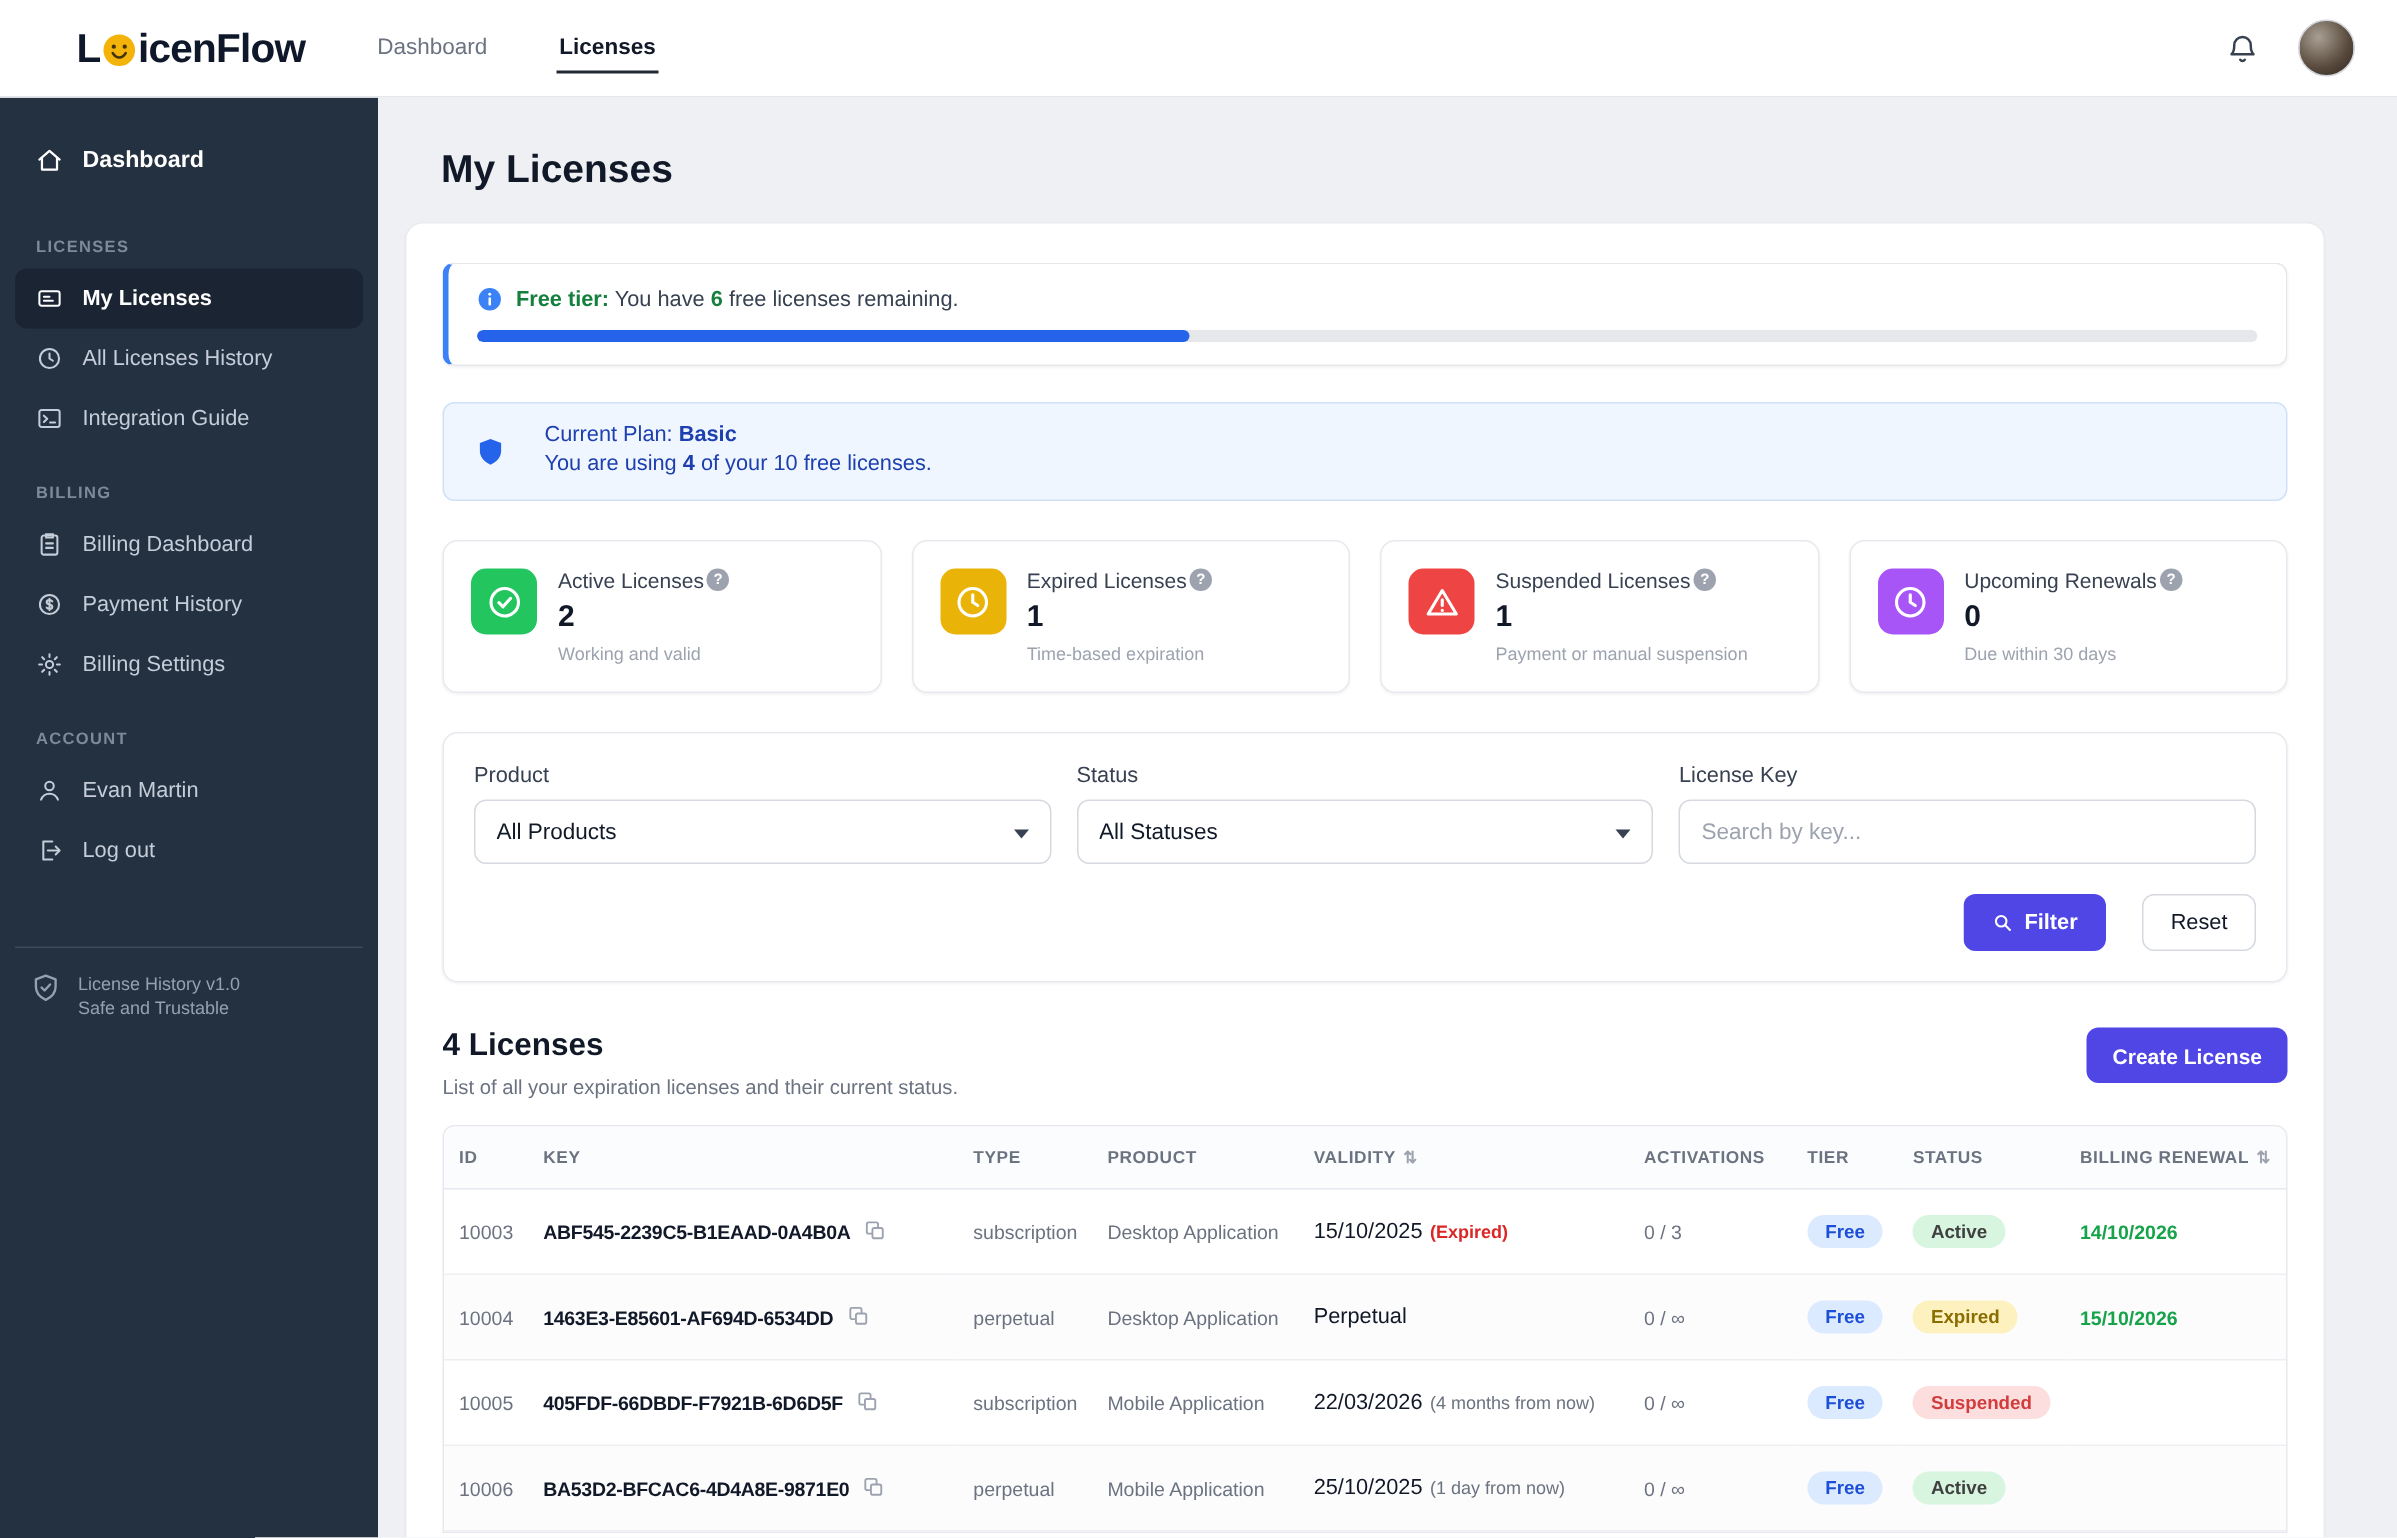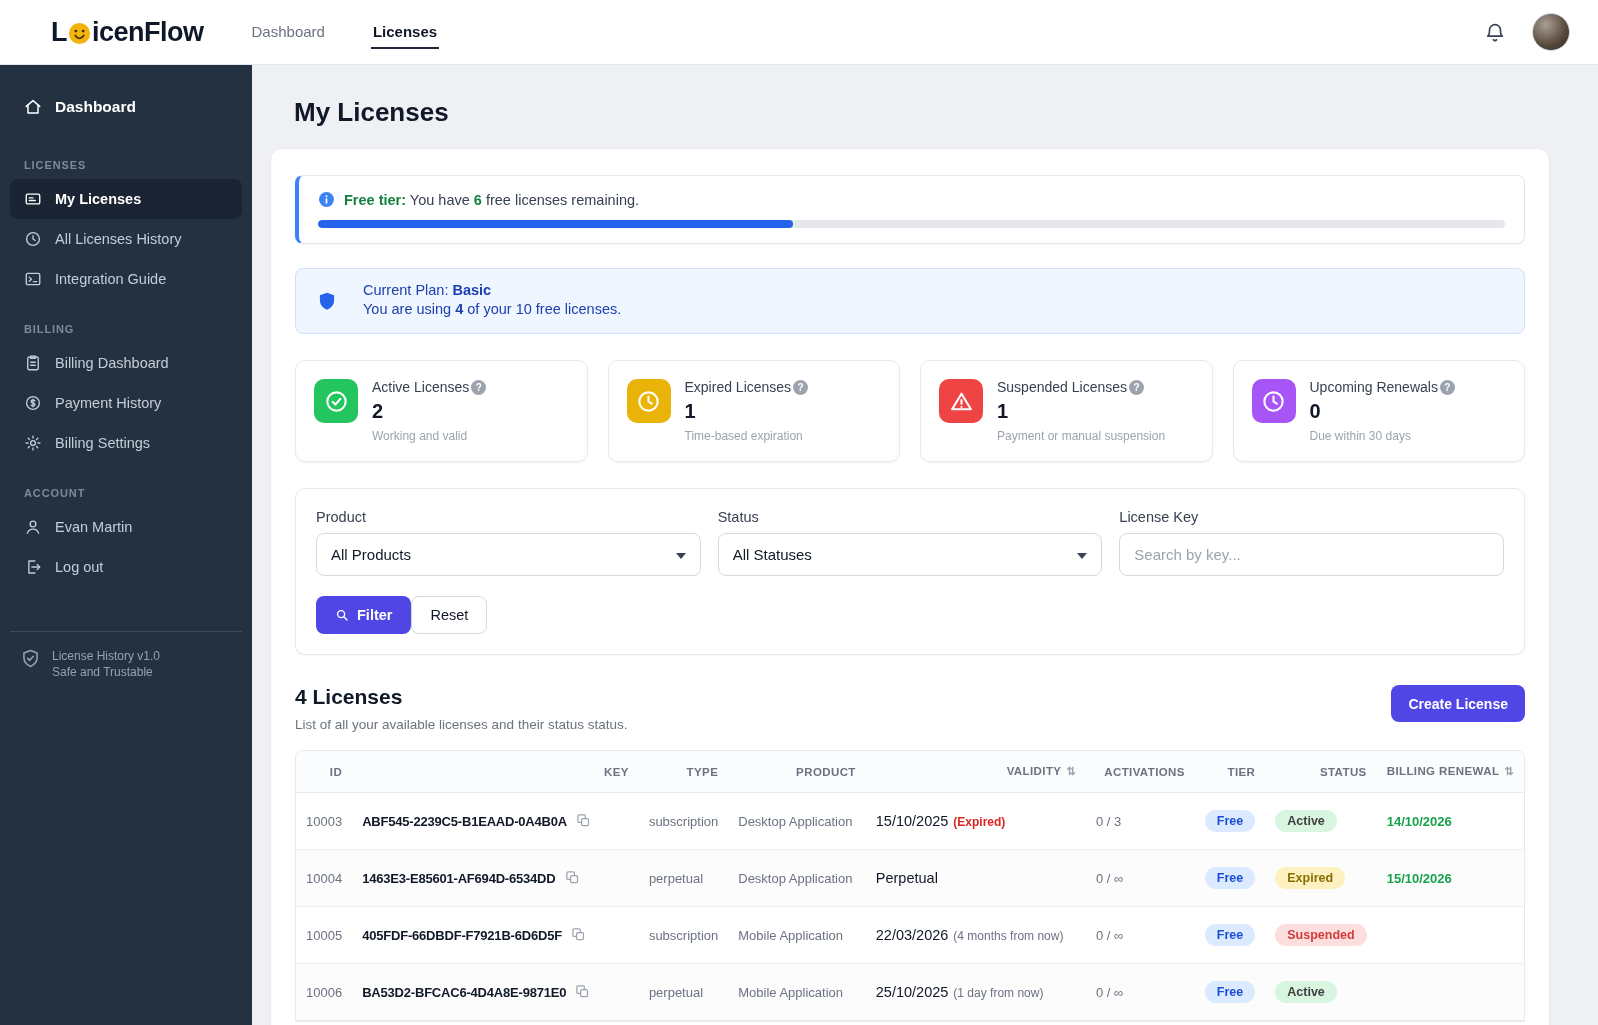--- a/index.html
+++ b/index.html
@@ -48,47 +48,47 @@
   .plan-card{margin-top:24px;background:#eff6ff;border:1px solid #cfe0f8;border-radius:8px;padding:13px 21px;display:flex;gap:14px;align-items:center;color:#1e40af;font-size:14.5px}
   .plan-icon{width:20px;height:20px;flex:none;color:#2563eb}
   .plan-icon svg{width:100%;height:100%;display:block}
   .plan-lines .line{margin:3px 12px}
   .plan-lines b{font-weight:700}
 
   .stats{margin-top:26px;display:grid;grid-template-columns:repeat(4,1fr);gap:20px}
   .stat-card{border:1px solid #e7e9ee;border-radius:10px;padding:18px;display:flex;gap:14px;box-shadow:0 1px 2px rgba(16,24,40,.05);background:#fff}
   .stat-icon{width:44px;height:44px;border-radius:10px;display:grid;place-items:center;flex:none}
   .stat-icon svg{width:25px;height:25px;display:block}
-  .stat-label{display:flex;align-items:center;gap:2px;font-size:14px;color:#374151;white-space:nowrap}
+  .stat-label{display:flex;gap:2px;font-size:14px;color:#374151;white-space:nowrap}
   .help{width:15px;height:15px;border-radius:50%;background:#9ca3af;color:#fff;font-size:10px;font-weight:700;display:grid;place-items:center;cursor:pointer;flex:none}
   .help::after{content:"?"}
   .stat-value{font-size:20px;font-weight:800;color:#111827;margin:5px 0 4px}
   .stat-desc{font-size:12px;color:#9ca3af;white-space:nowrap}
 
   .filter-card{margin-top:26px;border:1px solid #e7e9ee;border-radius:10px;padding:20px;box-shadow:0 1px 2px rgba(16,24,40,.05);background:#fff}
   .filter-grid{display:grid;grid-template-columns:1fr 1fr 1fr;gap:17px}
   .f-label{font-size:14.5px;color:#374151;margin-bottom:8px}
   .select-wrap{position:relative}
   .select-wrap::after{content:"";position:absolute;right:15px;top:50%;margin-top:-2px;border-left:5px solid transparent;border-right:5px solid transparent;border-top:6px solid #374151;pointer-events:none}
   select,.key-input{width:100%;height:43px;border:1px solid #d6d9e0;border-radius:8px;background:#fff;padding:0 14px;font-size:15px;color:#111827;font-family:inherit;appearance:none;-webkit-appearance:none}
   .key-input::placeholder{color:#9ca3af}
-  .filter-actions{margin-top:20px;display:flex;gap:0}
+  .filter-actions{margin-top:20px;display:flex;justify-content:flex-end;gap:24px}
   .btn{height:38px;border-radius:8px;font-size:14.5px;font-family:inherit;cursor:pointer;display:inline-flex;align-items:center;gap:8px;border:1px solid transparent;padding:0 18px}
   .btn-primary{background:#4f46e5;color:#fff;font-weight:600}
   .btn-primary svg{width:14px;height:14px;display:block}
   .btn-ghost{background:#fff;border-color:#d6d9e0;color:#111827}
 
   .list-head{margin-top:30px;display:flex;justify-content:space-between;align-items:flex-start}
   .list-title{font-size:21px;font-weight:800;color:#111827}
   .list-sub{font-size:13.5px;color:#6b7280;margin-top:8px}
   .btn-create{background:#4f46e5;color:#fff;height:37px;border:none;border-radius:8px;padding:0 17px;font-size:14px;font-weight:600;cursor:pointer;font-family:inherit}
 
   .table-wrap{margin-top:18px;border:1px solid #e7e9ee;border-radius:8px 8px 0 0;overflow:hidden}
   table{width:100%;border-collapse:collapse}
-  thead th{background:#fbfcfd;text-align:right;font-size:11.5px;font-weight:700;color:#6b7280;letter-spacing:.4px;text-transform:uppercase;padding:14px 10px;border-bottom:1px solid #e7e9ee;white-space:nowrap}
+  thead th{background:#fbfcfd;text-align:left;font-size:11.5px;font-weight:700;color:#6b7280;letter-spacing:.4px;text-transform:uppercase;padding:14px 10px;border-bottom:1px solid #e7e9ee;white-space:nowrap}
   th.w-id{width:48px}th.w-key{width:292px}th.w-type{width:88px}th.w-prod{width:138px}th.w-val{width:222px}th.w-act{width:110px}th.w-tier{width:60px}th.w-status{width:100px}
   .sort-icon{color:#9ca3af;font-size:11px;margin-left:5px;cursor:pointer}
   .sort-icon::after{content:"⇅"}
   tbody td{padding:17px 10px;border-bottom:1px solid #edeff2;font-size:13.5px;vertical-align:middle;white-space:nowrap}
   tbody tr:nth-child(even){background:#fcfcfd}
   .c-id{color:#6b7280;font-size:13px}
   .c-key .key-text{font-family:Liberation Sans, sans-serif;font-size:13px;font-weight:700;color:#111827;letter-spacing:-.2px}
   .copy{display:inline-block;width:15px;height:15px;margin-left:9px;color:#9ca3af;vertical-align:-2px;cursor:pointer}
   .copy svg{width:100%;height:100%;display:block}
   .c-type,.c-prod,.c-act{color:#6b7280;font-size:13px}
@@ -374,21 +374,21 @@
               </svg>
             <span>Filter</span>
           </button>
           <button class="btn btn-ghost">Reset</button>
         </div>
       </div>
 
       <div class="list-head">
         <div>
           <div class="list-title">4 Licenses</div>
-          <div class="list-sub">List of all your available licenses and their status status.</div>
+          <div class="list-sub">List of all your expiration licenses and their current status.</div>
         </div>
         <button class="btn-create">Create License</button>
       </div>
 
       <div class="table-wrap">
         <table>
           <thead>
             <tr>
               <th class="w-id">ID</th>
               <th class="w-key">KEY</th>

